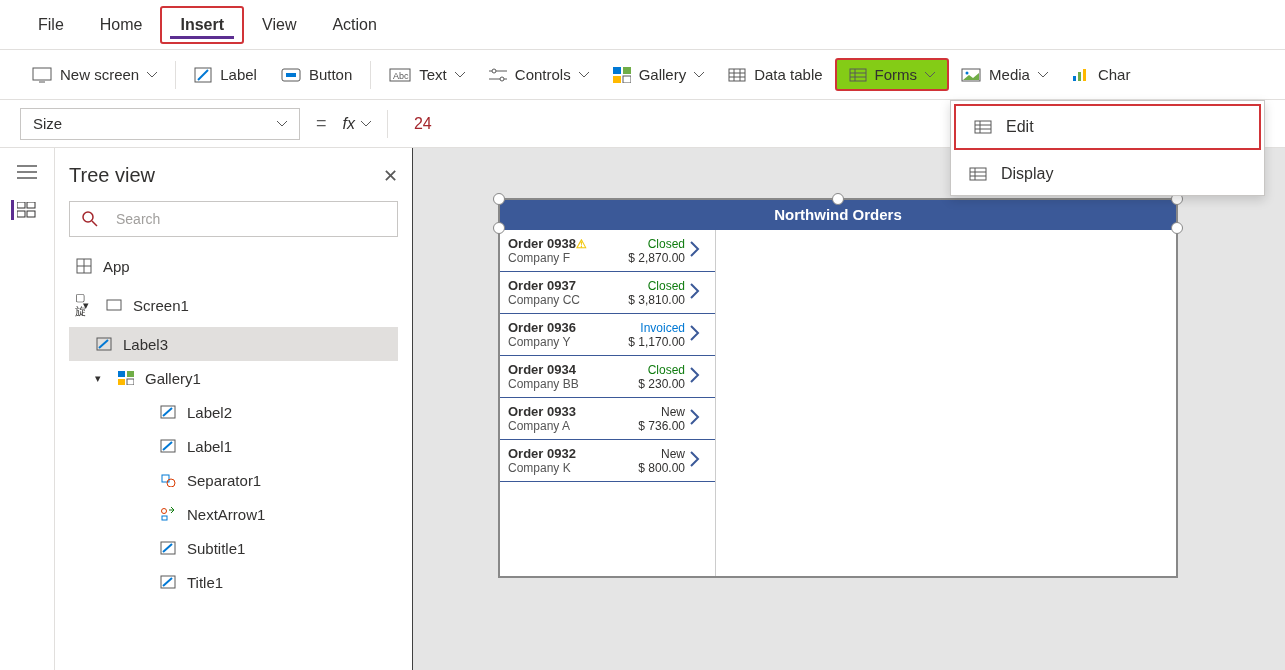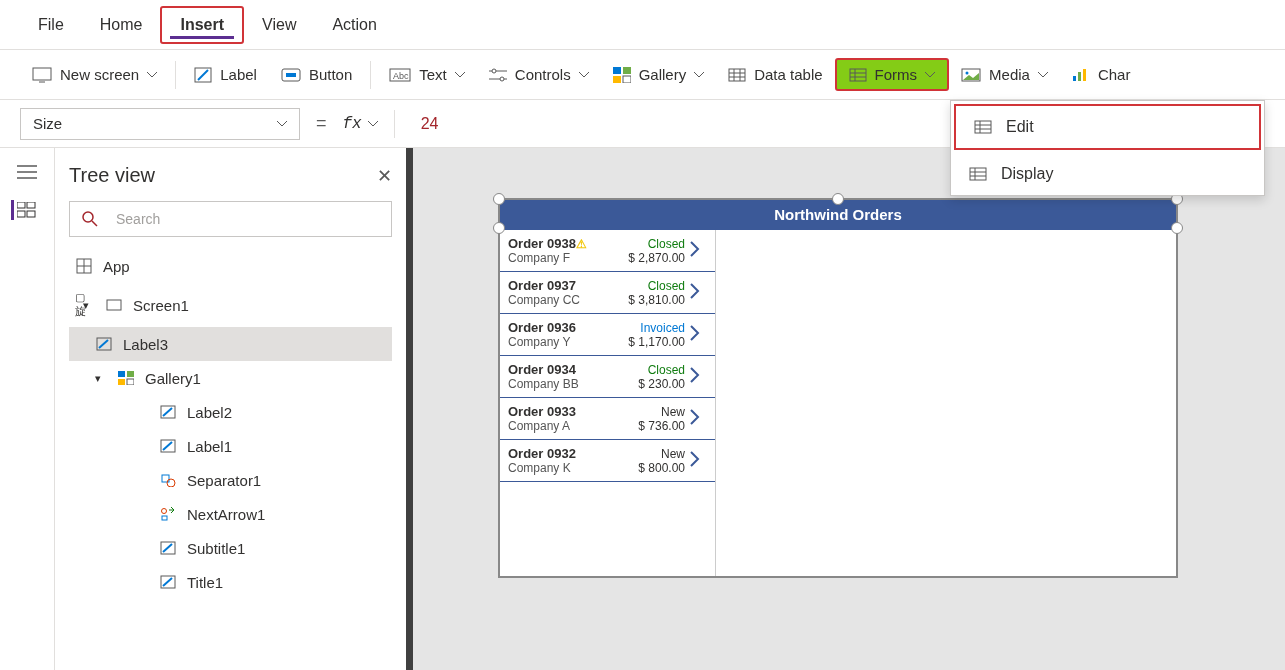--- a/index.html
+++ b/index.html
@@ -16,30 +16,30 @@
 .ribbon .sep { width: 1px; height: 28px; background: #e1dfdd; margin: 0 6px; }
 .ribbon .rbtn.hl { border: 2px solid #d13438; border-radius: 3px; background:#84cc16; }
 
 .dropdown { position: absolute; top: 100px; left: 950px; width: 315px; background: #fff; border: 1px solid #c8c6c4; box-shadow: 0 4px 10px rgba(0,0,0,.15); z-index: 50; }
 .dropdown .d-item { display: flex; align-items: center; gap: 14px; padding: 12px 18px; font-size: 16px; cursor: pointer; }
 .dropdown .d-item.hl { border: 2px solid #d13438; margin: 3px; }
 
 .formula-row { height: 48px; display: flex; align-items: center; border-bottom: 1px solid #e1dfdd; padding: 0 20px; gap: 16px; }
 .prop-select { width: 280px; height: 32px; border: 1px solid #c8c6c4; display:flex; align-items:center; justify-content:space-between; padding: 0 12px; font-size: 15px; }
 .eq { font-size: 18px; color:#595959; }
-.fx { display:flex; align-items:center; gap:6px; font-style: italic; font-size:16px;font-family:Liberation Mono, monospace;}
+.fx { display:flex; align-items:center; gap:6px; font-style: italic; font-size:16px;}
 .formula-val { flex: 1; padding: 0 10px; color: #a4262c; font-size: 16px; }
 
 .workspace { display: flex; height: calc(670px - 148px); }
 
 .leftrail { width: 55px; border-right: 1px solid #e1dfdd; display:flex; flex-direction:column; align-items:center; padding-top:14px; gap:18px; }
 .leftrail .rail-btn { width:26px; height:20px; display:flex; align-items:center; justify-content:center; cursor:pointer; }
 .leftrail .rail-btn.sel { border-left: 3px solid #5c2e91; padding-left:3px; margin-left:-6px;}
 
-.treepanel { width: 358px; border-right: 7px solid #404040; padding: 16px 14px; overflow:hidden; }
+.treepanel { width: 358px; border-right: 1px solid #404040; padding: 16px 14px; overflow:hidden; }
 .treepanel h2 { font-size: 20px; font-weight: 400; margin-bottom: 14px; display:flex; justify-content:space-between; align-items:center;}
 .search-box { height: 36px; border: 1px solid #c8c6c4; display:flex; align-items:center; gap:18px; padding: 0 12px; margin-bottom: 12px; }
 .tree-item { display:flex; align-items:center; gap:10px; padding: 8px 6px; cursor:pointer; font-size:15px; }
 .tree-item .ico { width:18px; height:18px; display:inline-flex; align-items:center; justify-content:center; }
 .tree-item.indent1 { padding-left: 26px; }
 .tree-item.indent3 { padding-left: 90px; }
 .tree-item.sel { background: #e1dfdd; }
 .caret { font-size:11px; color:#323130; width:12px; display:inline-block;}
 
 .canvas { flex: 1; background: #e5e5e5; position: relative; }

